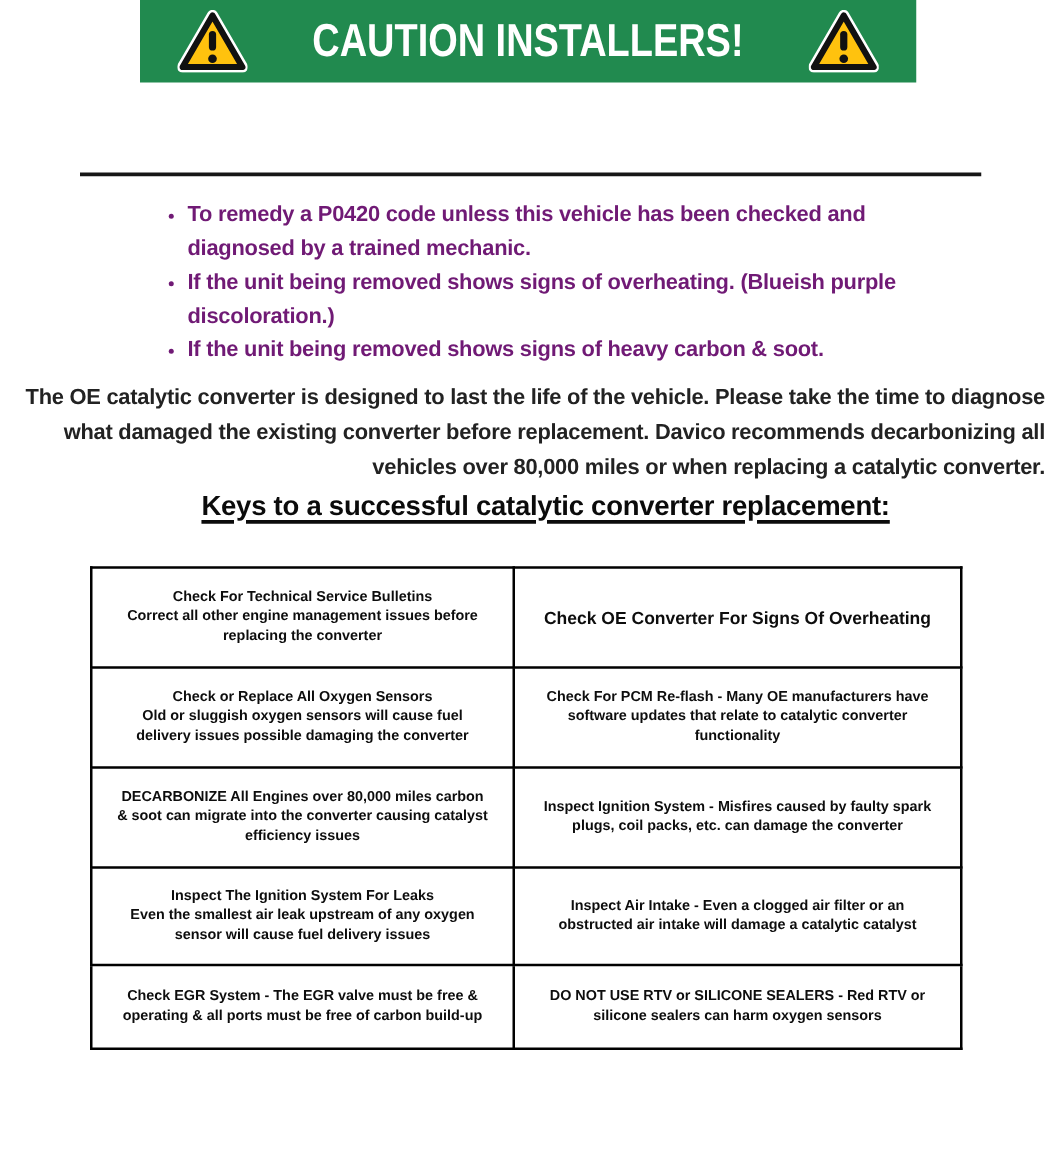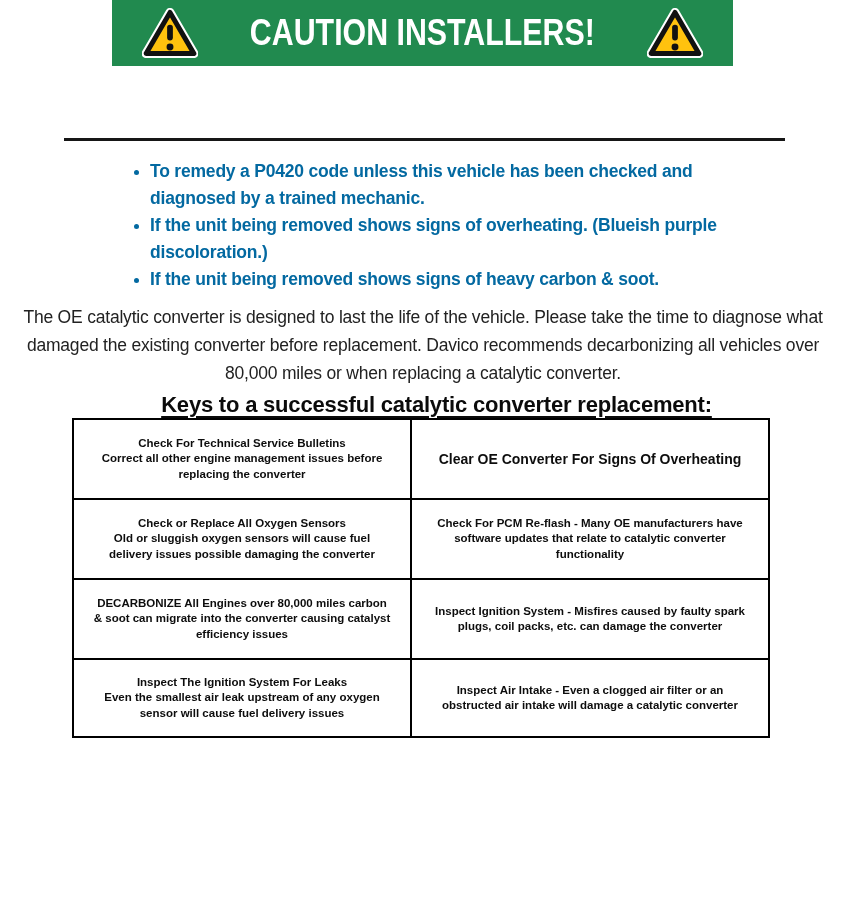--- a/index.html
+++ b/index.html
@@ -50,46 +50,46 @@
 
   
   .warn-list {
     position: absolute; left: 150px; top: 158px;
     width: 586px;
     list-style: disc outside;
   }
   .warn-list li {
     font-size: 17.5px; font-weight: bold;
     line-height: 27px; letter-spacing: -0.2px;
-    margin-bottom: 0px; color: #0369a1;
+    margin-bottom: 0px; color: #701a75;
   }
   .warn-list li::marker { font-size: 15px; }
 
   
   .intro {
     position: absolute; left: 10px; top: 303px; width: 826px;
-    text-align: center;
-    font-size: 17.5px; font-weight: normal;
+    text-align: right;
+    font-size: 17.5px; font-weight: bold;
     line-height: 28px; letter-spacing: -0.2px; color: #222222;
   }
 
   
   .keys-heading {
     position: absolute; left: 14px; top: 392px; width: 845px;
     text-align: center;
     font-size: 22px; font-weight: bold; color: #0b0b0b;
     text-decoration: underline;
     text-decoration-thickness: 2.5px;
     text-underline-offset: 4px;
     letter-spacing: -0.2px;
   }
 
   
   .keys-table {
-    position: absolute; left: 72px; top: 418px;
+    position: absolute; left: 72px; top: 453px;
     width: 696px;
     border-collapse: collapse;
     table-layout: fixed;
   }
   .keys-table td {
     border: 2.5px solid #000000;
     text-align: center; vertical-align: middle;
     font-size: 11.5px; font-weight: bold;
     line-height: 15.5px; color: #0d0d0d;
     padding: 6px 18px;
@@ -138,32 +138,36 @@
 
   <table class="keys-table">
     <colgroup>
         <col class="c-left">
         <col class="c-right">
       </colgroup>
     <tbody>
       <tr class="r-tall">
         <td>Check For Technical Service Bulletins
 Correct all other engine management issues before replacing the converter</td>
-        <td class="cell-lg">Clear OE Converter For Signs Of Overheating</td>
+        <td class="cell-lg">Check OE Converter For Signs Of Overheating</td>
       </tr>
       <tr class="r-tall">
         <td>Check or Replace All Oxygen Sensors
 Old or sluggish oxygen sensors will cause fuel delivery issues possible damaging the converter</td>
         <td>Check For PCM Re-flash - Many OE manufacturers have software updates that relate to catalytic converter functionality</td>
       </tr>
       <tr class="r-tall">
         <td>DECARBONIZE All Engines over 80,000 miles carbon &amp; soot can migrate into the converter causing catalyst efficiency issues</td>
         <td>Inspect Ignition System - Misfires caused by faulty spark plugs, coil packs, etc. can damage the converter</td>
       </tr>
       <tr class="r-mid">
         <td>Inspect The Ignition System For Leaks
 Even the smallest air leak upstream of any oxygen sensor will cause fuel delivery issues</td>
-        <td>Inspect Air Intake - Even a clogged air filter or an obstructed air intake will damage a catalytic converter</td>
+        <td>Inspect Air Intake - Even a clogged air filter or an obstructed air intake will damage a catalytic catalyst</td>
+      </tr>
+      <tr class="r-short">
+        <td>Check EGR System - The EGR valve must be free &amp; operating &amp; all ports must be free of carbon build-up</td>
+        <td>DO NOT USE RTV or SILICONE SEALERS - Red RTV or silicone sealers can harm oxygen sensors</td>
       </tr>
     </tbody>
   </table>
 
 </div>
 
 </body></html>

